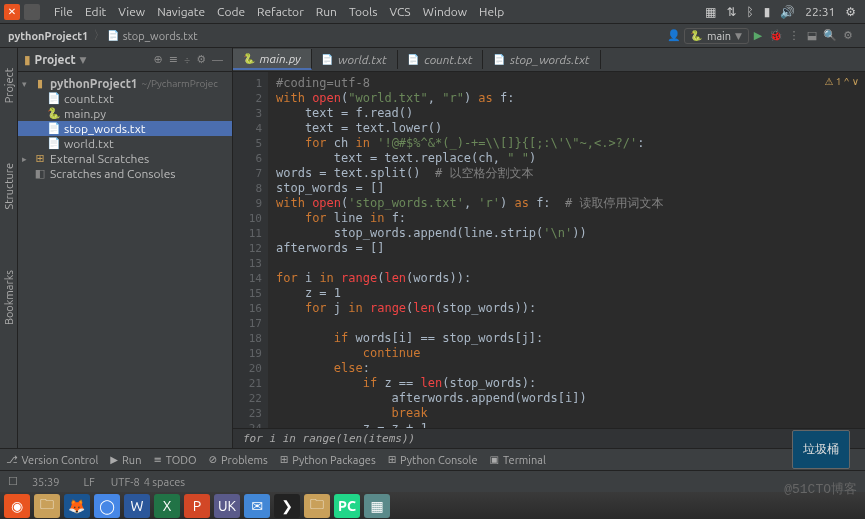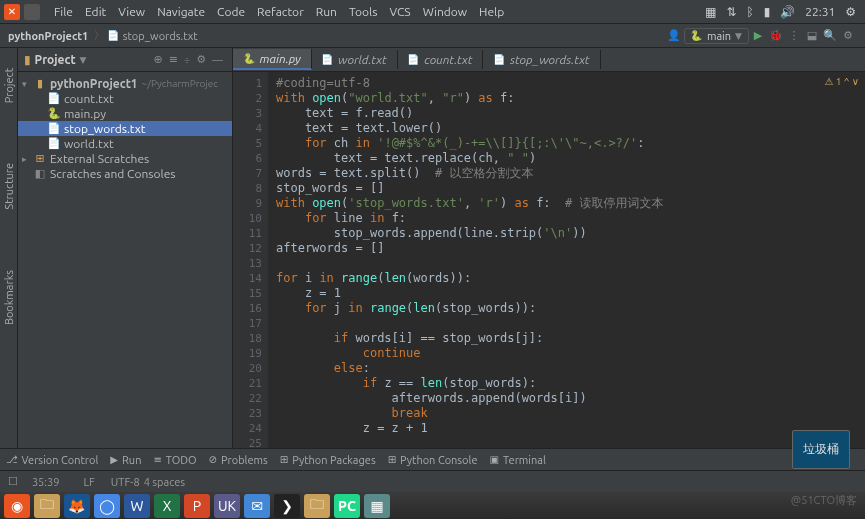--- a/index.html
+++ b/index.html
@@ -50,21 +50,21 @@
 .tab { padding: 3px 10px; font-size: 12px; color: #aaa; display: flex; align-items: center; gap: 4px; border-right: 1px solid #222; cursor: pointer; font-style: italic; }
 .tab.active { background: #4e5254; color: #ddd; border-bottom: 2px solid #4b6eaf; }
 .tab .icon { font-size: 10px; font-style: normal; }
 
 .code-container { flex: 1; display: flex; overflow: hidden; position: relative; }
 .gutter { width: 35px; background: #313335; text-align: right; padding: 4px 6px 4px 0; color: #606366; font-size: 11px; line-height: 15px; }
 .code { flex: 1; padding: 4px 8px; font-size: 12px; line-height: 15px; color: #a9b7c6; white-space: pre; }
 .code .kw { color: #cc7832; }
 .code .str { color: #6a8759; }
 .code .cmt { color: #808080; }
-.code .fn { color: #5eead4; }
+.code .fn { color: #ef4444; }
 .code .op { color: #a9b7c6; }
 .warn-indicator { position: absolute; top: 4px; right: 6px; font-size: 10px; color: #c9a05a; }
 .breadcrumb-bar { height: 20px; background: #313335; border-top: 1px solid #222; display: flex; align-items: center; padding: 0 10px; font-size: 11px; font-style: italic; color: #aaa; }
 
 
 .bottom-tools { height: 22px; background: #3c3f41; display: flex; align-items: center; border-top: 1px solid #222; padding: 0 6px; gap: 12px; }
 .bottom-tools .btab { display: flex; align-items: center; gap: 4px; font-size: 11px; color: #aaa; cursor: pointer; }
 .bottom-tools .bicon { font-size: 10px; }
 
 
@@ -81,21 +81,21 @@
 .chromium-ic { background: #4687e6; }
 .word-ic { background: #2b579a; }
 .excel-ic { background: #217346; }
 .ppt-ic { background: #d24726; }
 .soft-ic { background: #5a5a8a; }
 .mail-ic { background: #4287d6; }
 .term-ic { background: #222; color: #4bf; }
 .files-ic { background: #c9a05a; }
 .pycharm-ic { background: #21d789; color: #000; font-weight: bold; font-size: 9px; }
 .other-ic { background: #5a8a8a; }
-.watermark { position: absolute; right: 8px; bottom: 11px; color: #666; font-size: 11px; }
+.watermark { position: absolute; right: 8px; bottom: 21px; color: #666; font-size: 13px; font-family: Liberation Mono, monospace; }
 </style>
 </head>
 <body>
 
 <div class="topbar">
   <div class="closebtn">✕</div>
   <div class="minbtn"></div>
   <span class="menu-item">File</span>
     <span class="menu-item">Edit</span>
     <span class="menu-item">View</span>
@@ -241,20 +241,21 @@
             <span class="kw">continue</span>
         <span class="kw">else</span>:
             <span class="kw">if</span> z == <span class="fn">len</span>(stop_words):
                 afterwords.append(words[i])
                 <span class="kw">break</span>
             z = z + <span class="op">1</span>
             
 </div>
       <div class="warn-indicator">⚠ <span>1</span> ^ ∨</div>
     </div>
+    <div class="breadcrumb-bar mono">for i in range(len(items))</div>
   </div>
 </div>
 
 <div class="bottom-tools" id="bottom-tools">
     <div class="btab">
       <span class="bicon">⎇</span>
       <span>Version Control</span>
     </div>
     <div class="btab">
       <span class="bicon">▶</span>

